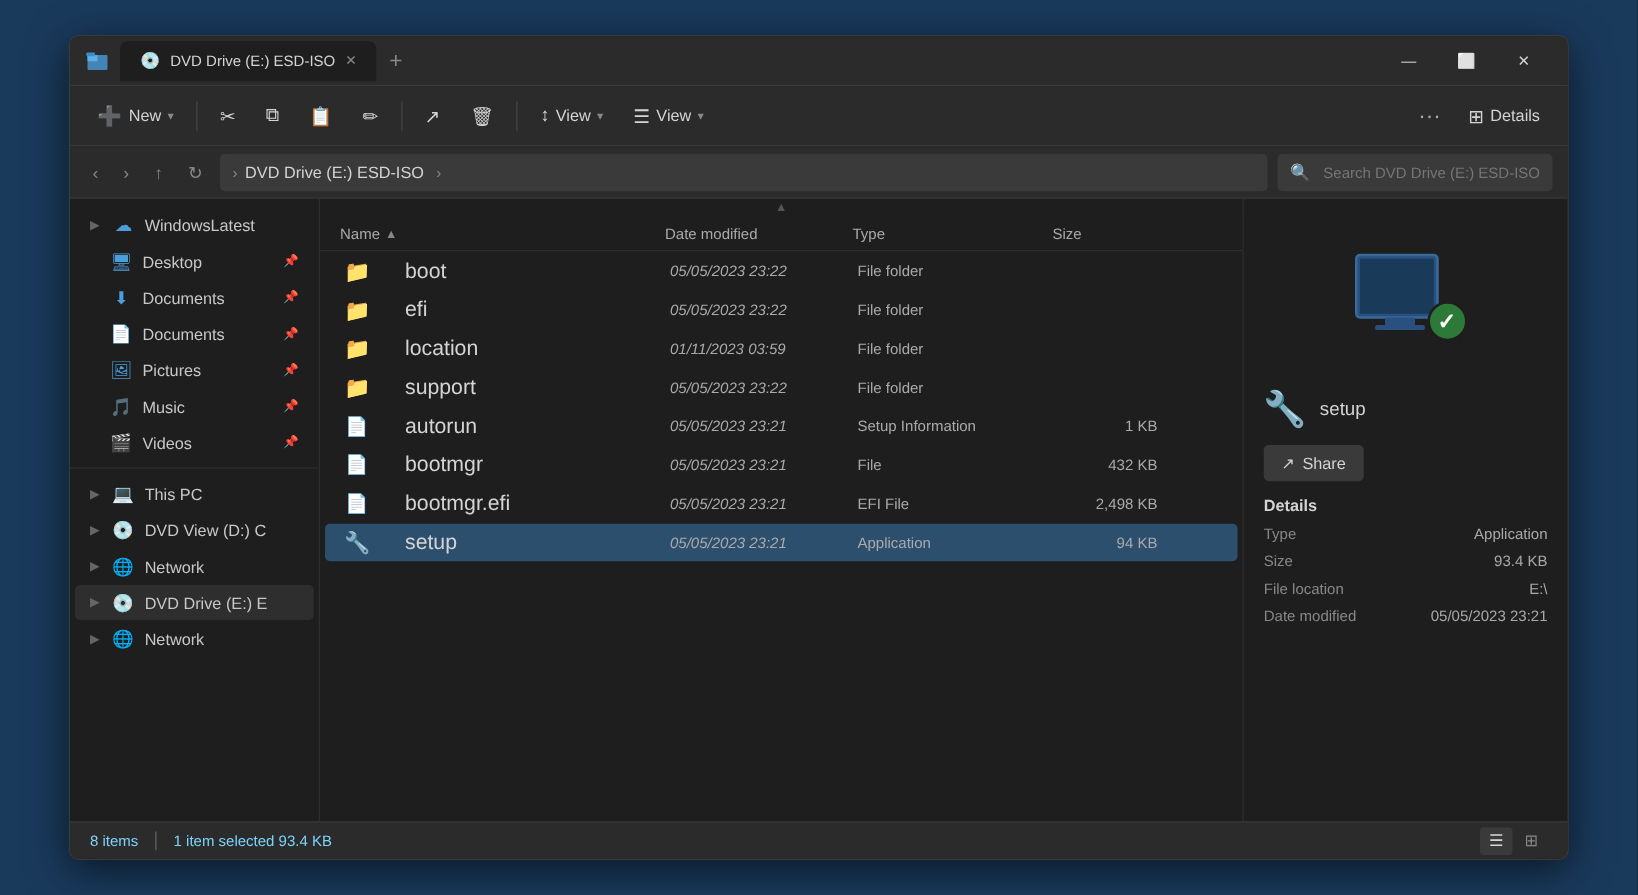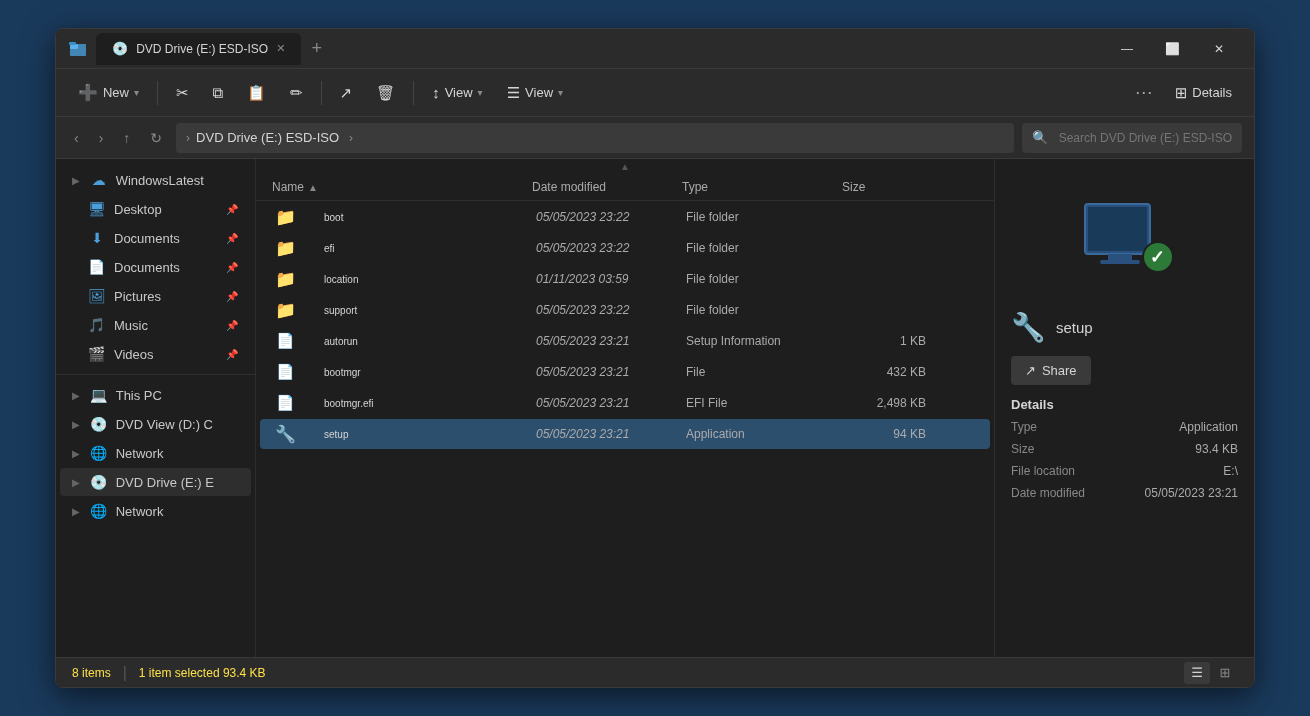--- a/index.html
+++ b/index.html
@@ -286,21 +286,21 @@
     .file-icon {
       width: 20px;
       height: 20px;
       display: flex;
       align-items: center;
       justify-content: center;
       font-size: 16px;
       margin-right: 8px;
       flex-shrink: 0;
     }
-    .file-name { flex: 0 0 232px; color: #d4d4d4; font-size: 10px; overflow: hidden; text-overflow: ellipsis; white-space: nowrap; padding-left: 20px; }
+    .file-name { flex: 0 0 232px; color: #d4d4d4; font-size: 17px; overflow: hidden; text-overflow: ellipsis; white-space: nowrap; padding-left: 20px; }
     .file-date { flex: 0 0 150px; color: #aaa; font-size: 12px; font-style: italic; }
     .file-type { flex: 0 0 160px; color: #aaa; font-size: 12px; }
     .file-size { flex: 0 0 100px; color: #aaa; font-size: 12px; text-align: right; padding-right: 20px; }
 
     
     .details-panel {
       width: 260px;
       background: #1e1e1e;
       border-left: 1px solid #2e2e2e;
       display: flex;
@@ -371,21 +371,21 @@
       height: 30px;
       background: #2b2b2b;
       display: flex;
       align-items: center;
       padding: 0 16px;
       gap: 12px;
       flex-shrink: 0;
       border-top: 1px solid #3a3a3a;
     }
     .status-text {
-      color: #fde047;
+      color: #7dd3fc;
       font-size: 12px;
     }
     .status-sep { color: #555; }
     .status-view-btns {
       margin-left: auto;
       display: flex;
       gap: 2px;
     }
     .view-btn {
       width: 26px;

